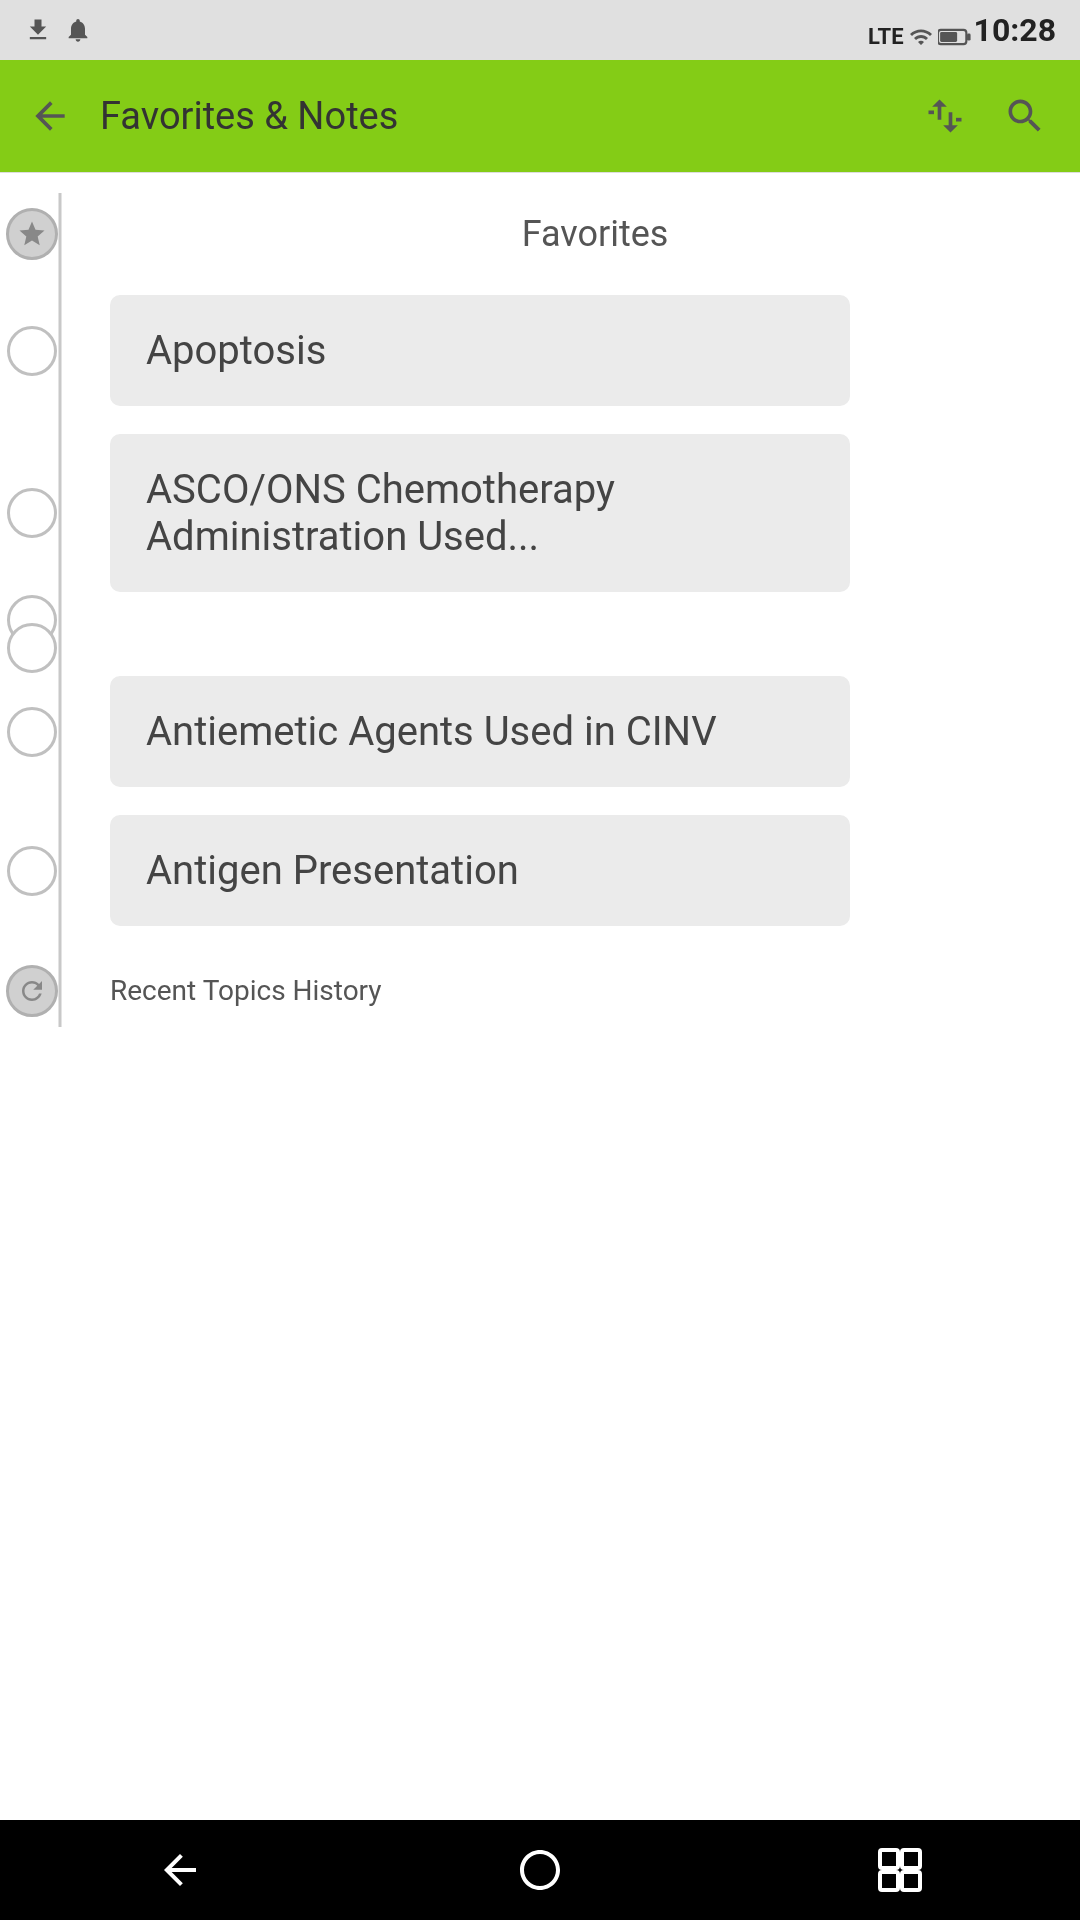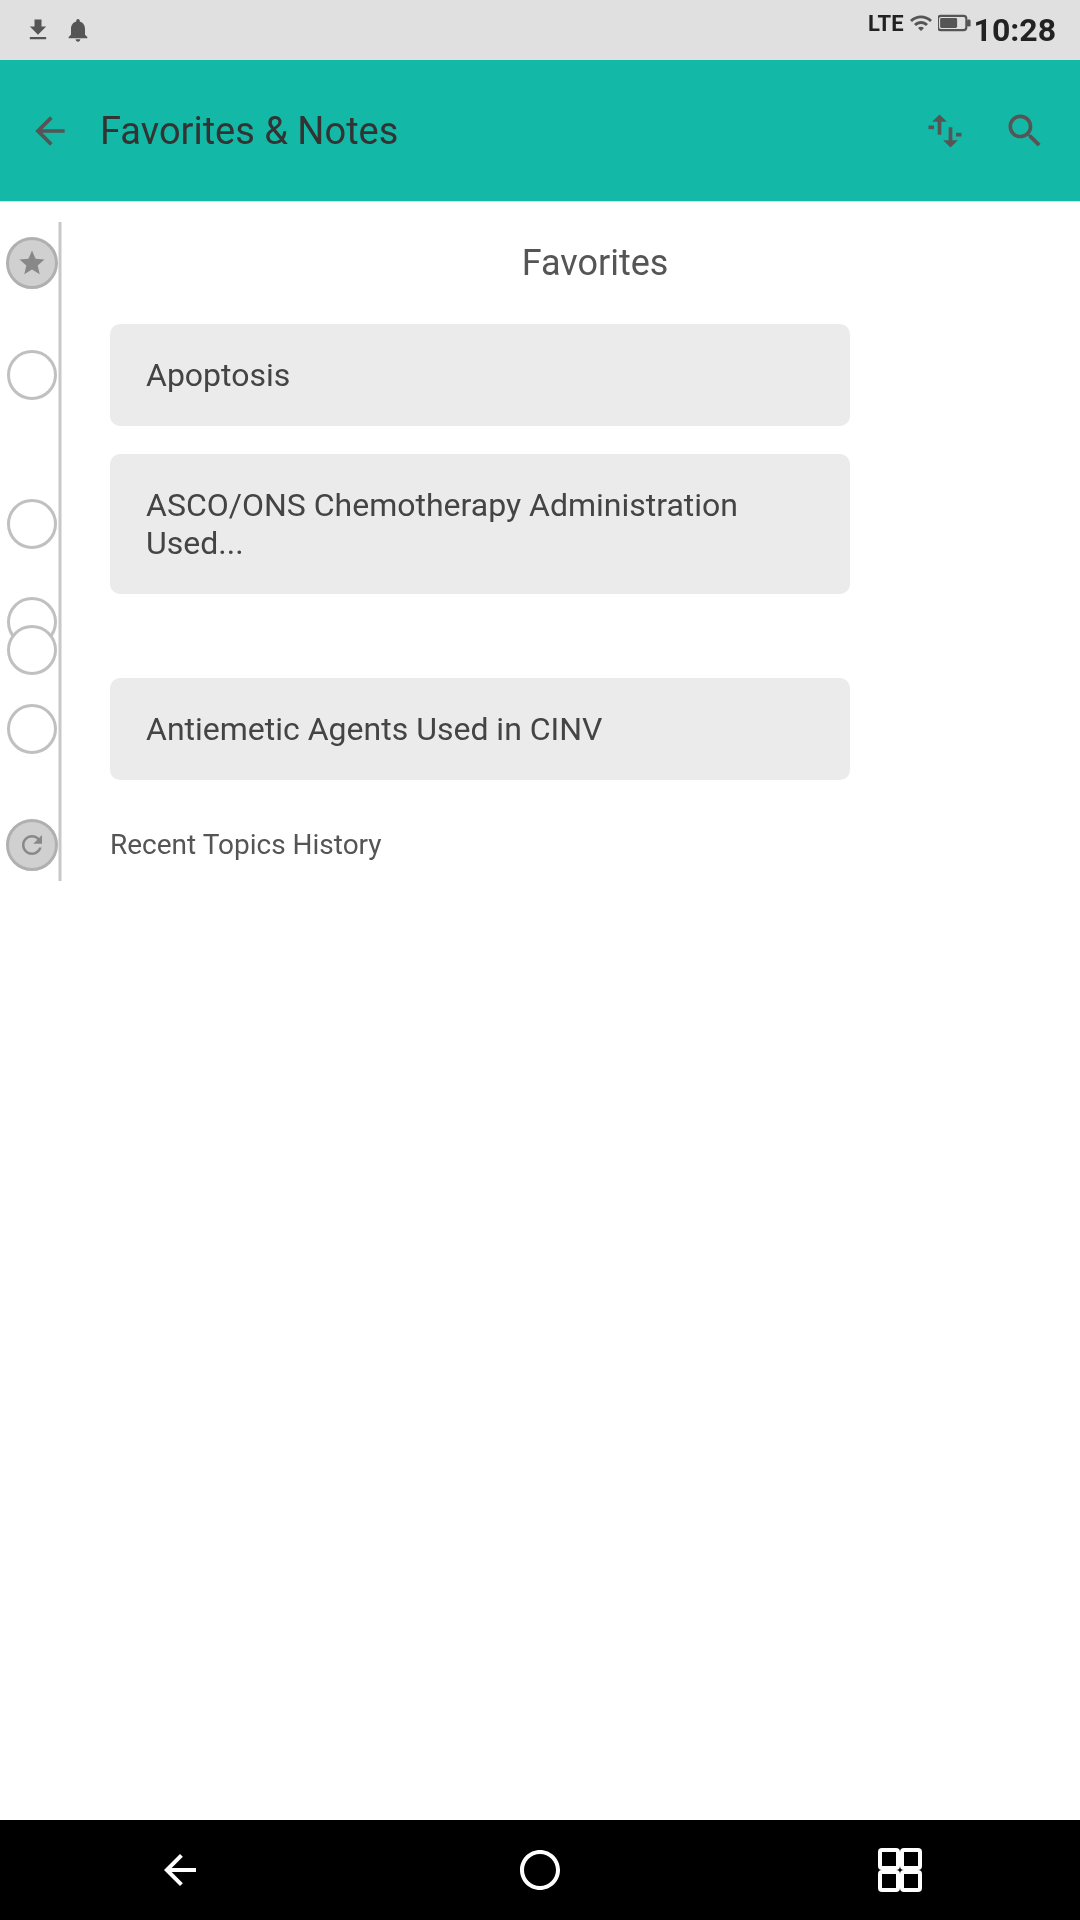--- a/index.html
+++ b/index.html
@@ -29,32 +29,32 @@
     }
 
     .status-bar-left {
       display: flex;
       align-items: center;
       gap: 12px;
     }
 
     .status-bar-right {
       display: flex;
-      align-items: flex-start;
+      align-items: flex-end;
       gap: 2px;
       font-size: 28px;
       font-weight: bold;
       color: #222;
     }
 
     
     .app-bar {
       width: 100%;
-      height: 142px;
-      background: #14b8a6;
+      height: 113px;
+      background: #84cc16;
       display: flex;
       align-items: center;
       padding: 0 20px;
       gap: 20px;
       border-bottom: 1px solid #ddd;
     }
 
     .back-button {
       width: 60px;
       height: 60px;
@@ -164,21 +164,21 @@
       z-index: 2;
       flex-shrink: 0;
     }
 
     .list-item .item-card {
       flex: 1;
       background: #ebebeb;
       border-radius: 10px;
       padding: 32px 36px;
       margin-left: 30px;
-      font-size: 32px;
+      font-size: 40px;
       color: #444;
       font-weight: 400;
       max-width: 740px;
     }
 
     
     .section-footer {
       position: relative;
       display: flex;
       align-items: center;
@@ -322,20 +322,24 @@
 
     <div class="list-item">
       <div class="timeline-node"></div>
     </div>
 
     <div class="list-item">
       <div class="timeline-node"></div>
       <div class="item-card">Antiemetic Agents Used in CINV</div>
     </div>
 
+    <div class="list-item">
+      <div class="timeline-node"></div>
+      <div class="item-card">Antigen Presentation</div>
+    </div>
 
     <div class="section-footer">
       <div class="timeline-node">
         <svg width="30" height="30" viewBox="0 0 24 24" fill="#888">
           <path d="M17.65 6.35C16.2 4.9 14.21 4 12 4c-4.42 0-7.99 3.58-7.99 8s3.57 8 7.99 8c3.73 0 6.84-2.55 7.73-6h-2.08c-.82 2.33-3.04 4-5.65 4-3.31 0-6-2.69-6-6s2.69-6 6-6c1.66 0 3.14.69 4.22 1.78L13 11h7V4l-2.35 2.35z"></path>
         </svg>
       </div>
       <span class="section-title">Recent Topics History</span>
     </div>
 

